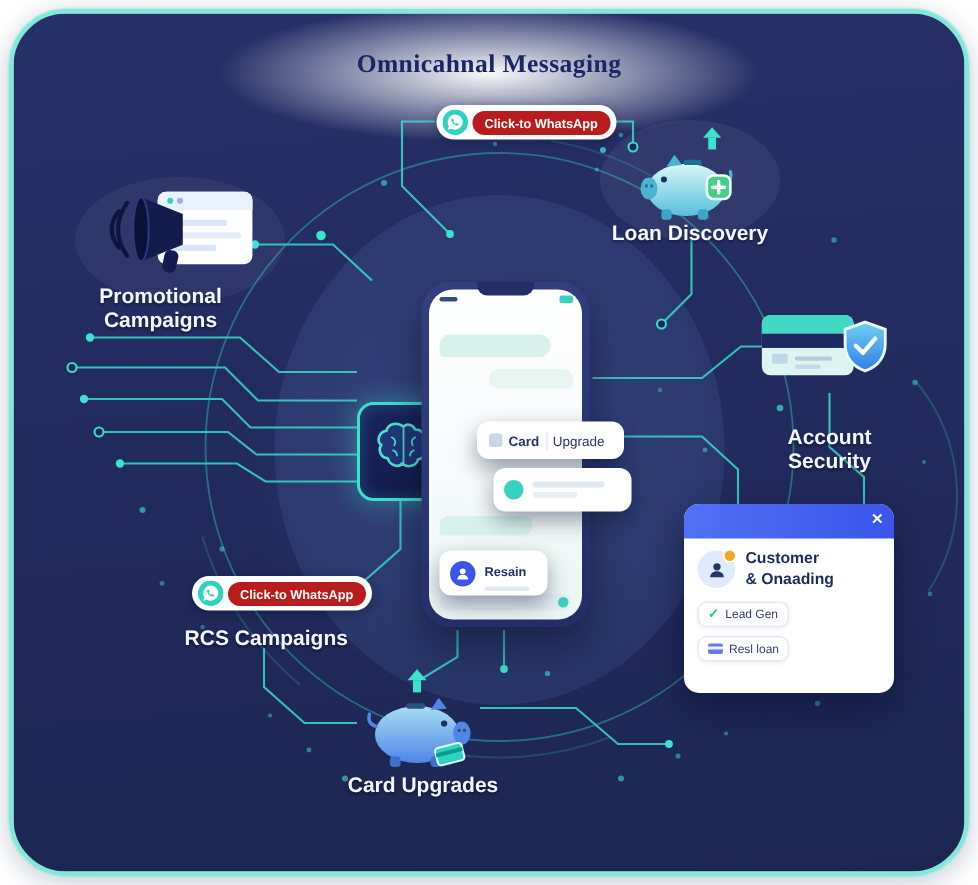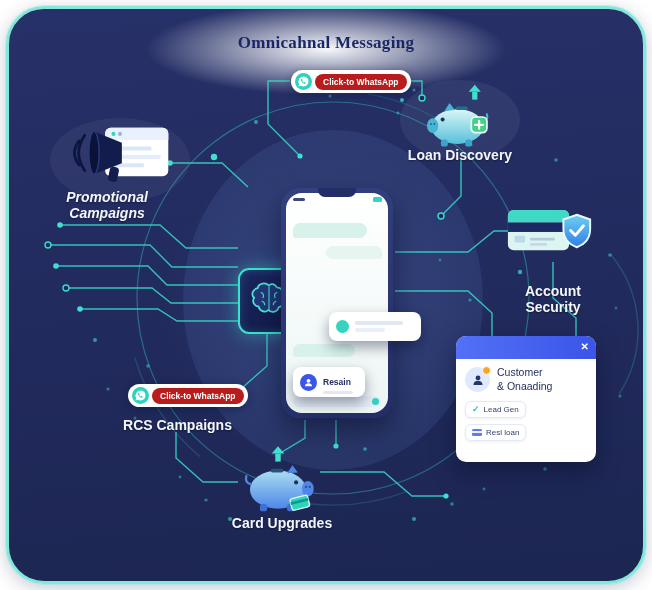--- a/index.html
+++ b/index.html
@@ -19,21 +19,21 @@
   .wa-pill{position:absolute;display:flex;align-items:center;gap:3px;background:#fff;
            border-radius:13px;padding:3px 4px;box-shadow:0 2px 8px rgba(10,18,50,.4);}
   .wa-ic{width:17px;height:17px;display:block;}
   .wa-btn{background:#b91c1c;color:#fff;font-size:8.5px;font-weight:bold;padding:3px 8px;
           border-radius:9px;white-space:nowrap;cursor:pointer;}
   .pill-top{left:291px;top:70px;}
   .pill-bottom{left:128px;top:384px;}
 
   .node-label{position:absolute;color:#f3f6ff;font-weight:bold;font-size:14px;text-align:center;
               text-shadow:0 1px 2px rgba(0,0,0,.45);}
-  .lbl-promo{left:27px;top:189px;width:160px;font-style:italic;}
+  .lbl-promo{left:27px;top:189px;width:160px;}
   .lbl-loan{left:400px;top:147px;width:120px;}
   .lbl-security{left:498px;top:255px;width:110px;margin-top:28px;}
   .lbl-rcs{left:120px;top:417px;width:115px;}
   .lbl-cards{left:222px;top:515px;width:120px;}
 
   .icon-abs{position:absolute;}
   .ic-promo{left:68px;top:126px;}
   .ic-loan{left:426px;top:84px;}
   .ic-security{left:506px;top:206px;}
   .ic-cards{left:240px;top:446px;}
@@ -78,21 +78,21 @@
 
   .modal{position:absolute;left:456px;top:336px;width:140px;height:126px;background:#fff;
          border-radius:10px;box-shadow:0 10px 22px rgba(8,15,45,.5);}
   .modal-head{height:23px;background:linear-gradient(90deg,#5370f7,#3a55e8);border-radius:10px 10px 0 0;position:relative;}
   .modal-close{position:absolute;right:7px;top:4px;color:#fff;font-size:10px;font-weight:bold;cursor:pointer;line-height:14px;}
   .modal-trow{display:flex;align-items:center;gap:7px;padding:7px 9px 5px;}
   .mavatar{width:25px;height:25px;border-radius:50%;background:#dfe9ff;position:relative;
            display:flex;align-items:center;justify-content:center;flex:0 0 auto;}
   .mavatar::after{content:"";position:absolute;right:-1px;top:-1px;width:7px;height:7px;border-radius:50%;
                   background:#f5a623;border:1.5px solid #fff;}
-  .mtitle{font-size:10.5px;font-weight:normal;color:#1d2a5e;line-height:1.3;}
+  .mtitle{font-size:10.5px;font-weight:bold;color:#1d2a5e;line-height:1.3;}
   .modal-body{display:flex;gap:6px;padding:3px 9px;}
   .mcol-l{display:flex;flex-direction:column;gap:6px;}
   .mpill{display:flex;align-items:center;gap:4px;border:1px solid #e4eaf5;border-radius:6px;
          padding:3px 6px;font-size:8px;color:#333f6e;background:#fff;white-space:nowrap;
          box-shadow:0 1px 3px rgba(20,30,70,.08);}
   .mcheck{color:#23c9a7;font-weight:bold;font-size:9px;line-height:1;}
   .mcard-ic{width:10px;height:7px;background:#5e7df0;border-radius:1.5px;position:relative;flex:0 0 auto;}
   .mcard-ic::after{content:"";position:absolute;left:0;right:0;top:2px;height:1.5px;background:#fff;opacity:.9;}
   .mcol-r{display:flex;flex-direction:column;align-items:center;gap:3px;flex:1;padding-top:2px;}
   .mperson{width:17px;height:17px;border-radius:50%;background:#e8efff;display:flex;align-items:center;justify-content:center;}
@@ -270,20 +270,26 @@
       <span class="sb-l"></span>
       <span class="sb-r"></span>
       <div class="bub b1"></div>
       <div class="bub b2"></div>
       <div class="bub b3"></div>
       <div class="inputbar"></div>
     </div>
     <div class="notch"></div>
   </div>
 
+  <div class="float-card fc-upgrade">
+    <span class="mini-sq"></span>
+    <span class="w1">Card</span>
+    <span class="fc-div"></span>
+    <span class="w2">Upgrade</span>
+  </div>
   <div class="float-card fc-avatar">
     <span class="dot"></span>
     <span class="lines">
       <span class="ln1"></span>
         <span class="ln2"></span>
     </span>
   </div>
   <div class="float-card fc-resain">
     <span class="av">
       <svg viewBox="0 0 20 20" width="11" height="11">

